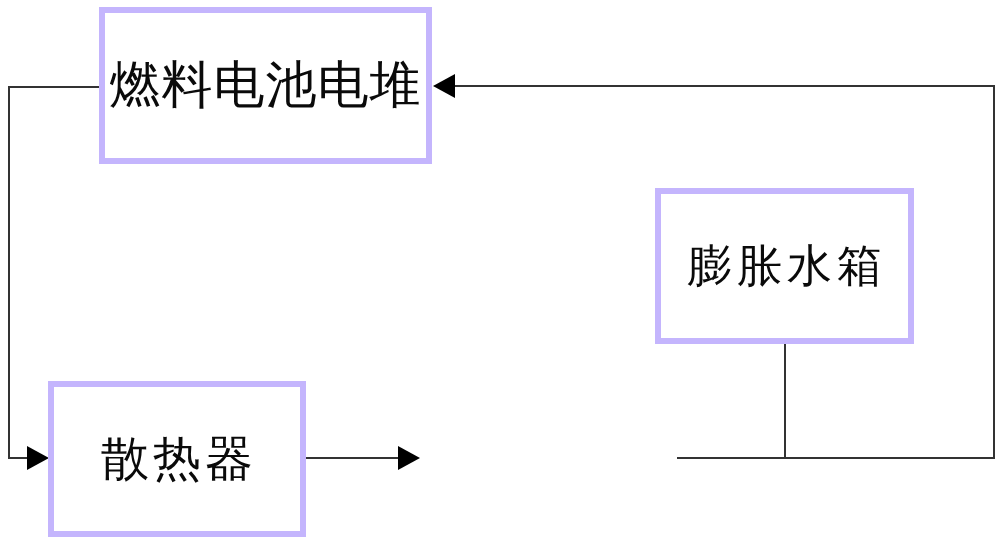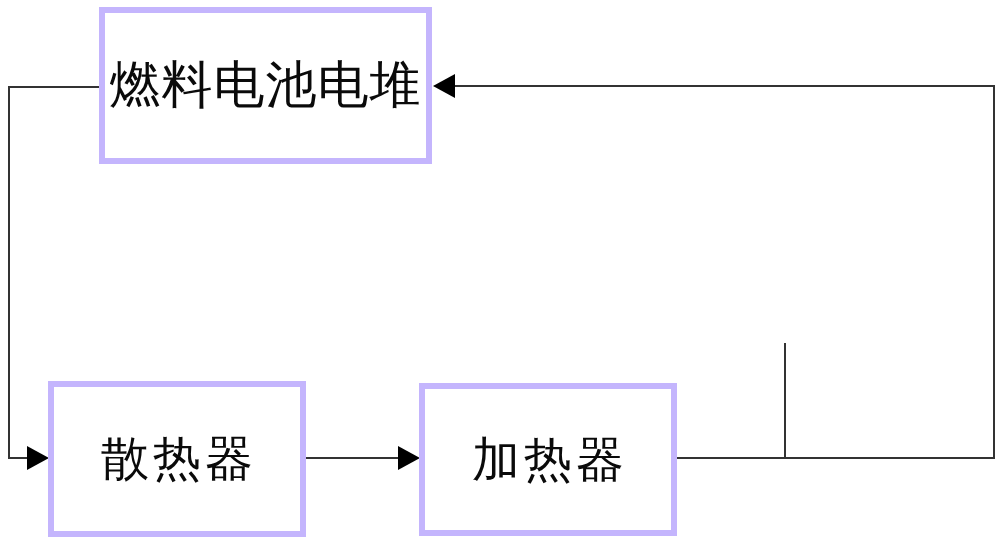--- a/index.html
+++ b/index.html
@@ -89,22 +89,22 @@
   <div class="wire" id="wire-tank-drop"></div>
 
   <div class="arrowhead arrow-right" id="arrow-into-radiator"></div>
   <div class="arrowhead arrow-right" id="arrow-into-heater"></div>
   <div class="arrowhead arrow-left" id="arrow-into-fuel-cell"></div>
 
   <div class="box" id="box-fuel-cell-stack">
     <span class="label">燃料电池电堆</span>
   </div>
 
+  <div class="box" id="box-expansion-tank">
+    <span class="label">膨胀水箱</span>
+  </div>
 
   <div class="box" id="box-radiator">
     <span class="label">散热器</span>
   </div>
 
-  <div class="box" id="box-heater">
-    <span class="label">加热器</span>
-  </div>
 
 </div>
 
 </body></html>

